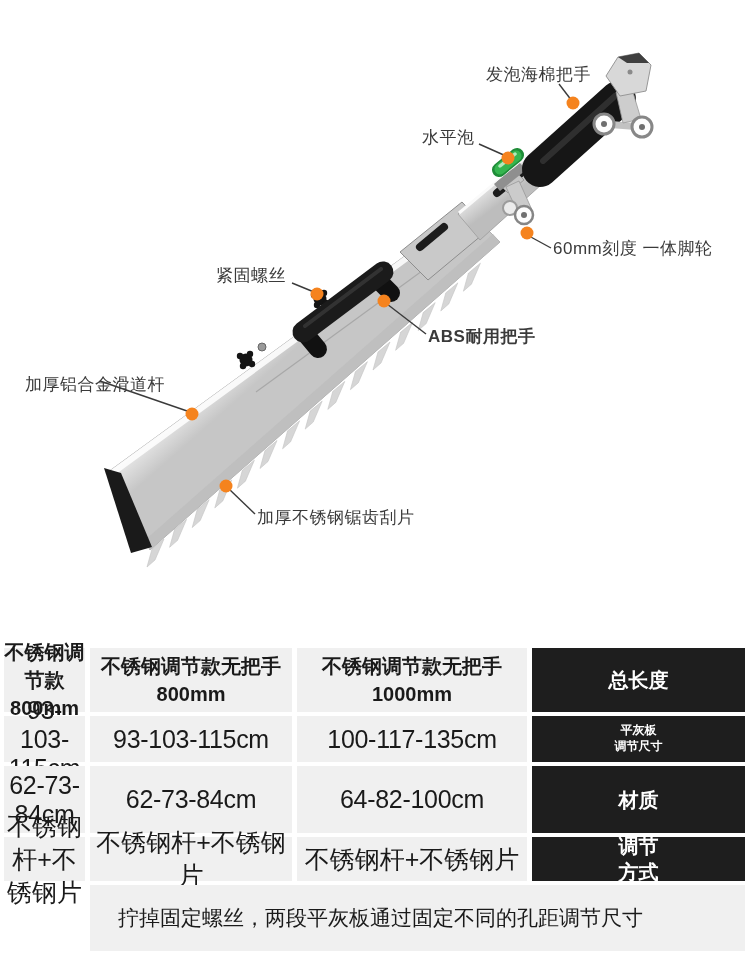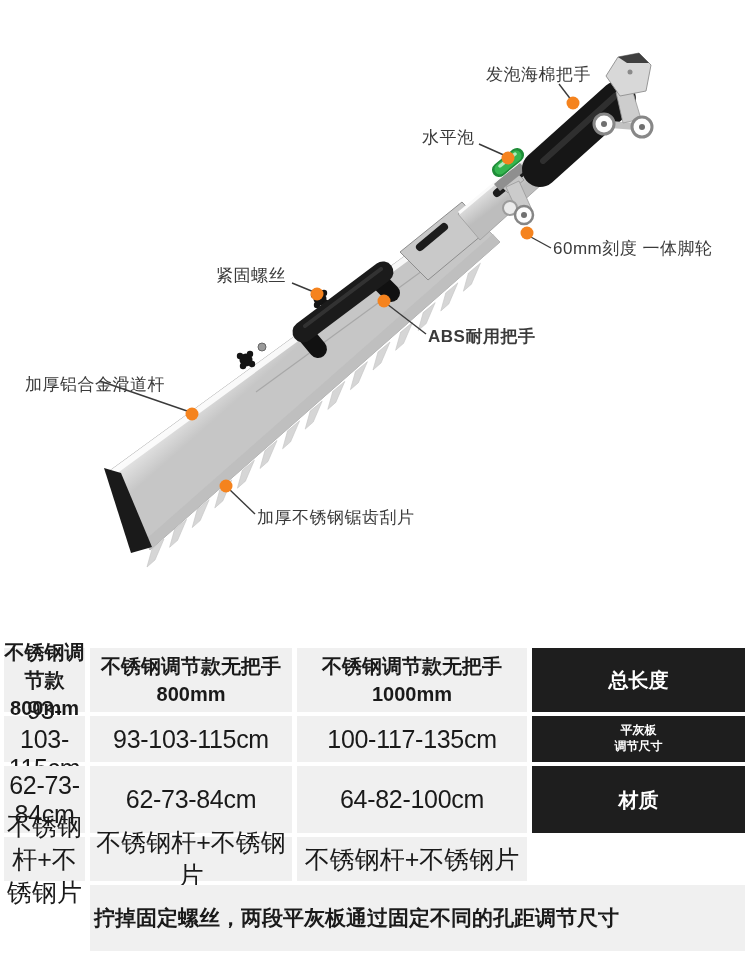--- a/index.html
+++ b/index.html
@@ -28,21 +28,21 @@
   .hcell.small { font-size:12px; }
   .bcell {
     background:#F0F0F0; color:#1a1a1a; display:flex; flex-direction:column;
     align-items:center; justify-content:center; text-align:center;
   }
   .name-cell { font-size:20px; font-weight:600; line-height:1.4; }
   .num-cell  { font-size:25px; font-weight:500; letter-spacing:-0.3px; }
   .mat-cell  { font-size:25px; font-weight:400; }
   .span-cell {
     grid-column:2 / 5; flex-direction:row; justify-content:flex-start;
-    padding-left:4px; font-size:21px; font-weight:700;
+    padding-left:28px; font-size:21px; font-weight:400;
   }
 </style>
 </head>
 <body>
 
 <div class="stage">
 
   <svg class="diagram" viewBox="0 0 750 630">
     <defs>
       <linearGradient id="gradPlate" gradientUnits="userSpaceOnUse" x1="250" y1="300" x2="294" y2="350">
@@ -203,16 +203,20 @@
     </div>
     <div class="bcell num-cell">62-73-84cm</div>
     <div class="bcell num-cell">62-73-84cm</div>
     <div class="bcell num-cell">64-82-100cm</div>
 
     <div class="hcell">材质</div>
     <div class="bcell mat-cell">不锈钢杆+不锈钢片</div>
     <div class="bcell mat-cell">不锈钢杆+不锈钢片</div>
     <div class="bcell mat-cell">不锈钢杆+不锈钢片</div>
 
+    <div class="hcell">
+      <span>调节</span>
+      <span>方式</span>
+    </div>
     <div class="bcell span-cell">拧掉固定螺丝，两段平灰板通过固定不同的孔距调节尺寸</div>
   </div>
 
 </div>
 
 </body></html>

